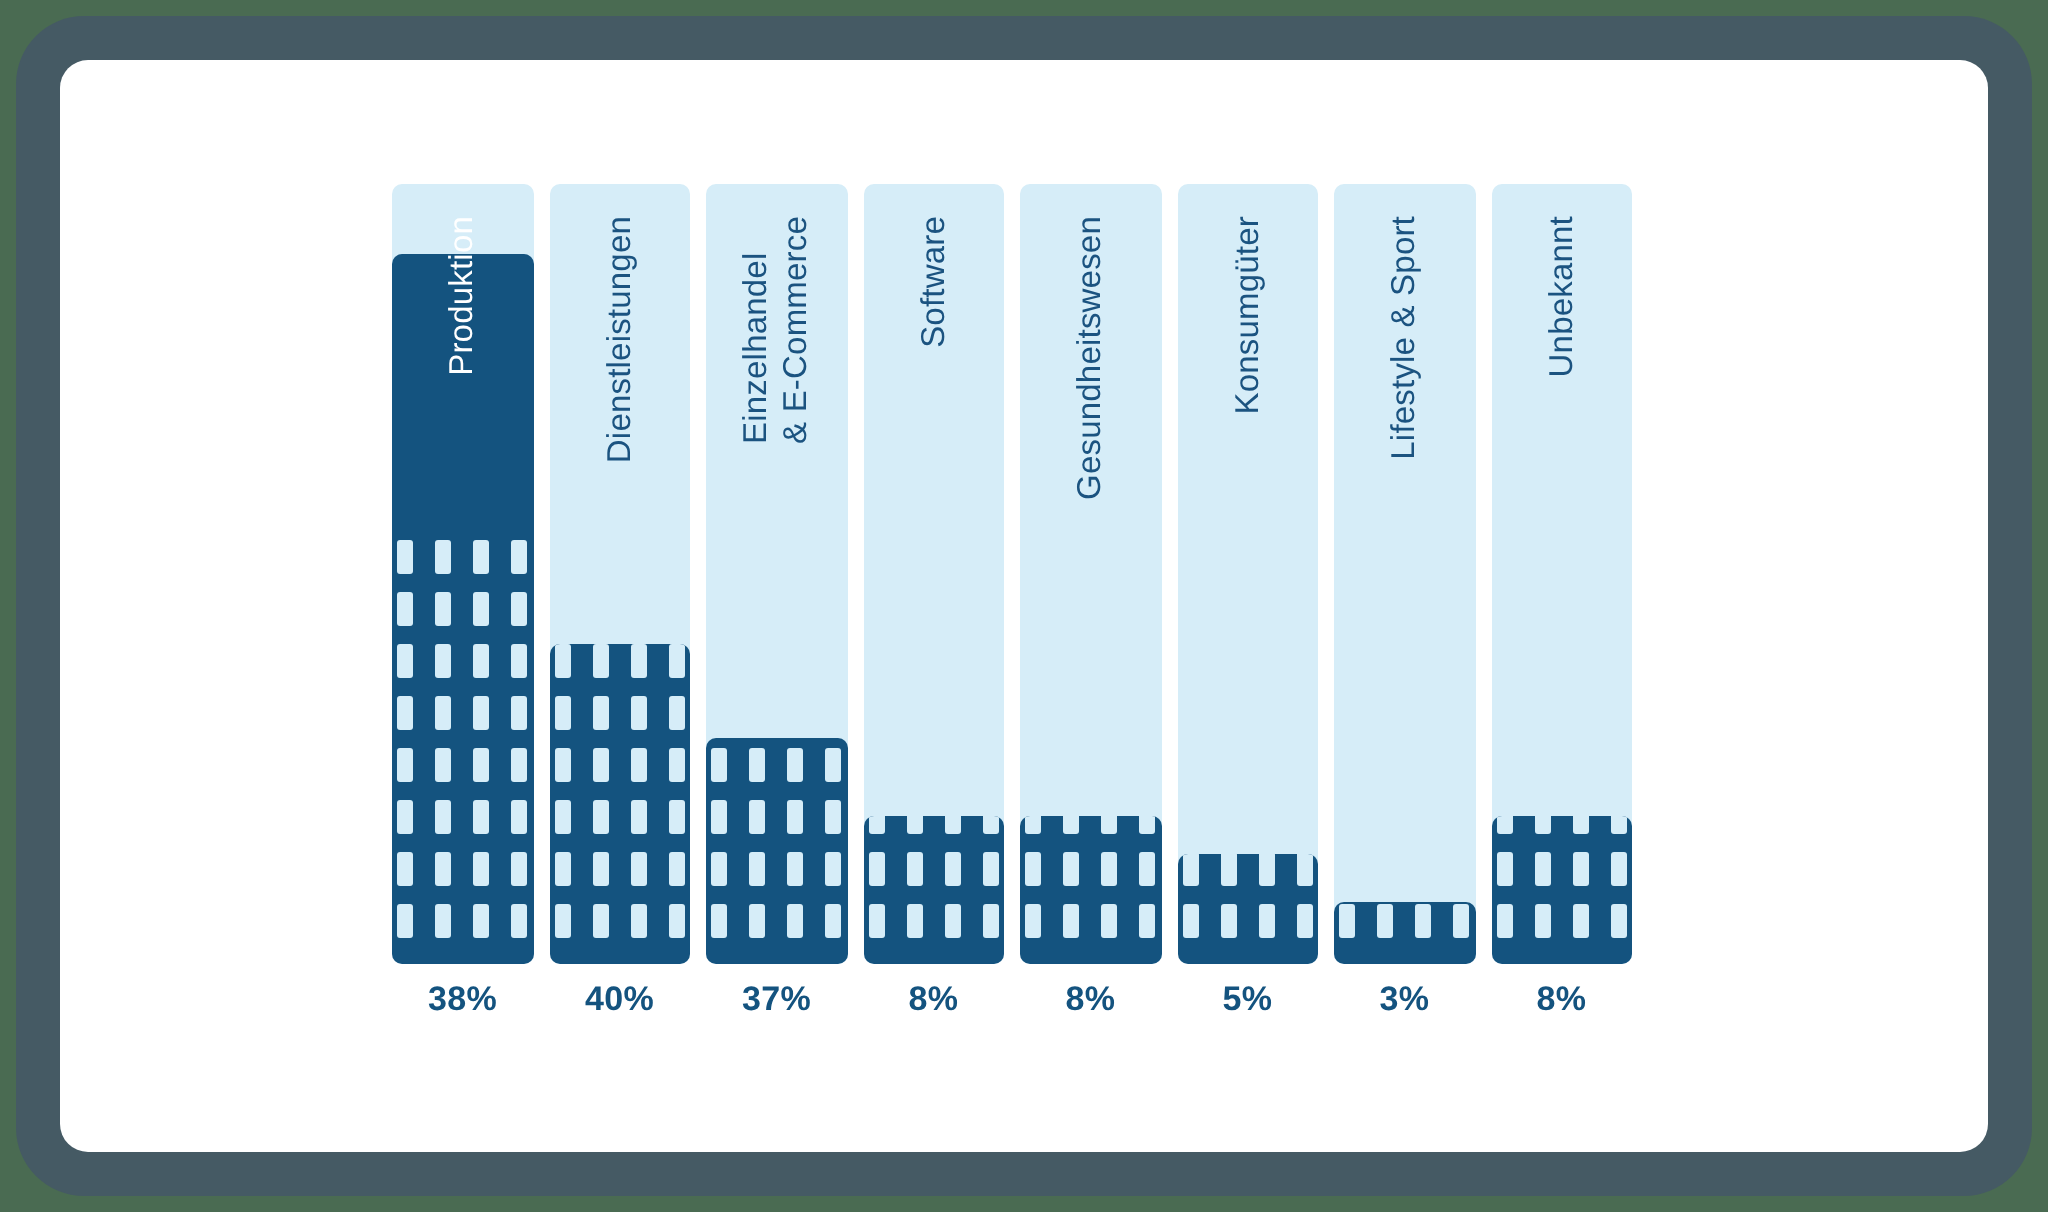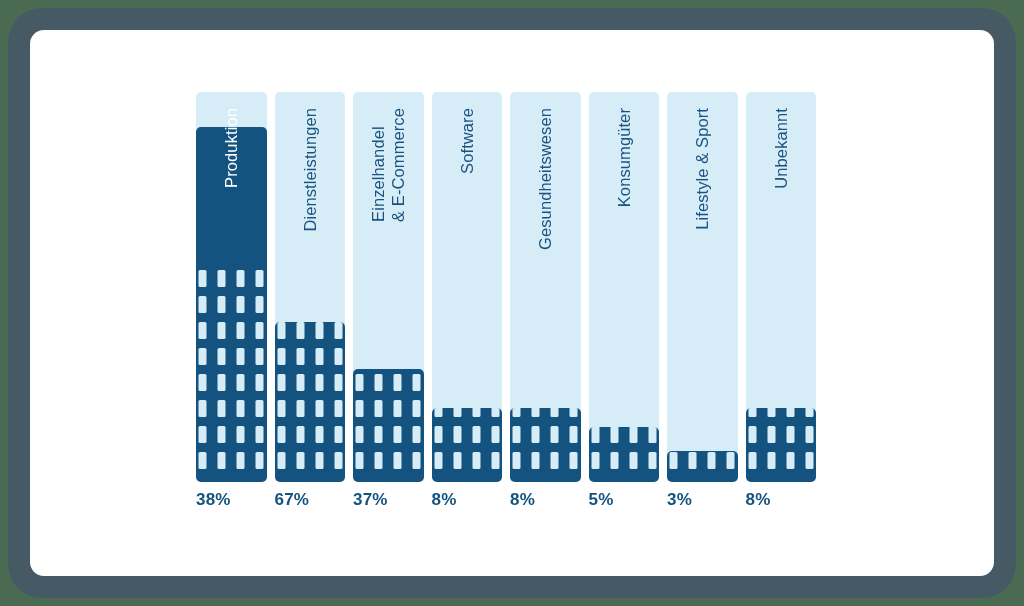--- a/index.html
+++ b/index.html
@@ -124,21 +124,21 @@
   #percents {
     position: absolute;
     left: 0;
     top: 398px;
     width: 100%;
     display: flex;
     gap: 8px;
   }
   .pct {
     flex: 1 1 0;
-    text-align: left;
+    text-align: center;
     font-size: 17px;
     font-weight: bold;
     color: #14537F;
     letter-spacing: .2px;
   }
 </style>
 </head>
 <body>
 
 <div id="frame">
@@ -387,21 +387,21 @@
                   <div class="win"></div>
                   <div class="win"></div>
                 </div>
               </div>
             </div>
             <div class="label">Unbekannt</div>
           </div>
         </div>
       <div id="percents">
           <div class="pct">38%</div>
-          <div class="pct">67%</div>
+          <div class="pct">40%</div>
           <div class="pct">37%</div>
           <div class="pct">8%</div>
           <div class="pct">8%</div>
           <div class="pct">5%</div>
           <div class="pct">3%</div>
           <div class="pct">8%</div>
         </div>
     </div>
 
   </div>

